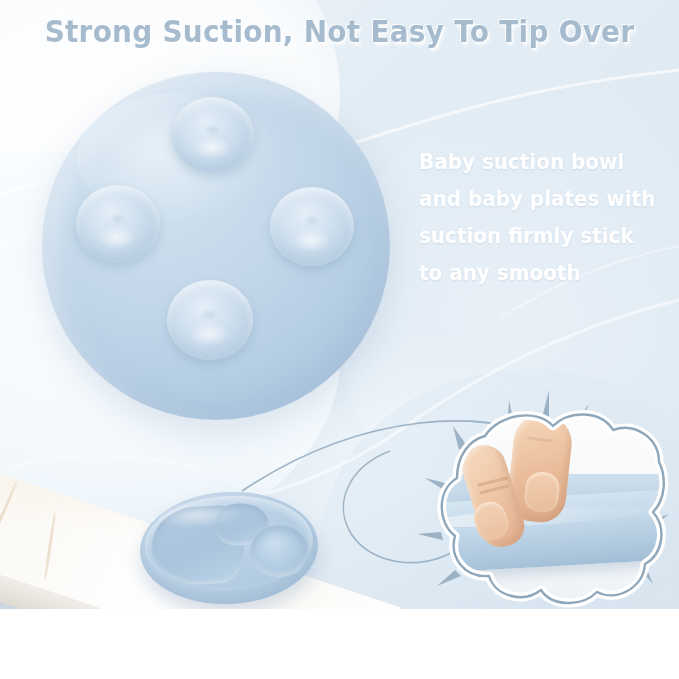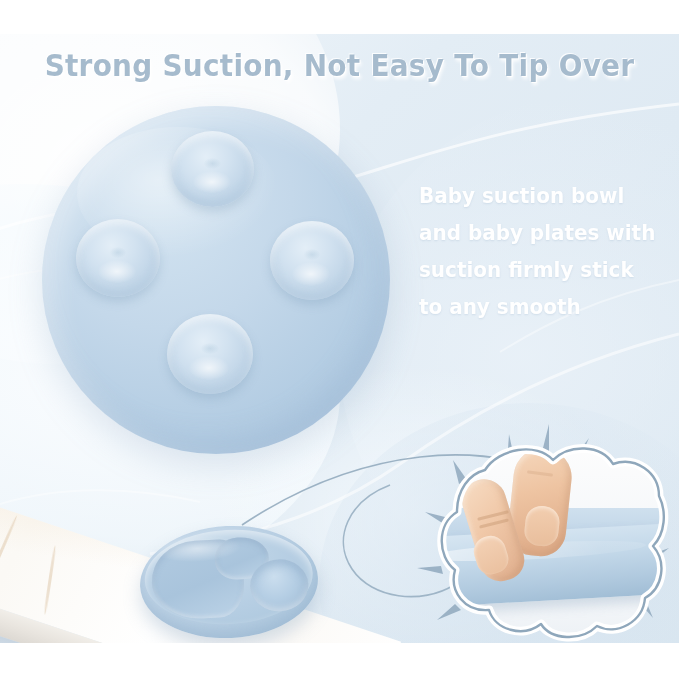--- a/index.html
+++ b/index.html
@@ -11,21 +11,20 @@
   body {
     font-family: "Liberation Sans", sans-serif;
   }
 
   #stage {
     position: relative;
     width: 679px;
     height: 609px;
     overflow: hidden;
     background: linear-gradient(135deg, #f2f7fb 0%, #e3edf5 35%, #dfeaf3 60%, #d9e6f0 100%);
-    margin-top: 34px;
   }
 
   
   .bg-blob {
     position: absolute;
     border-radius: 50%;
     pointer-events: none;
   }
   #blob-topleft {
     left: -220px; top: -140px;

